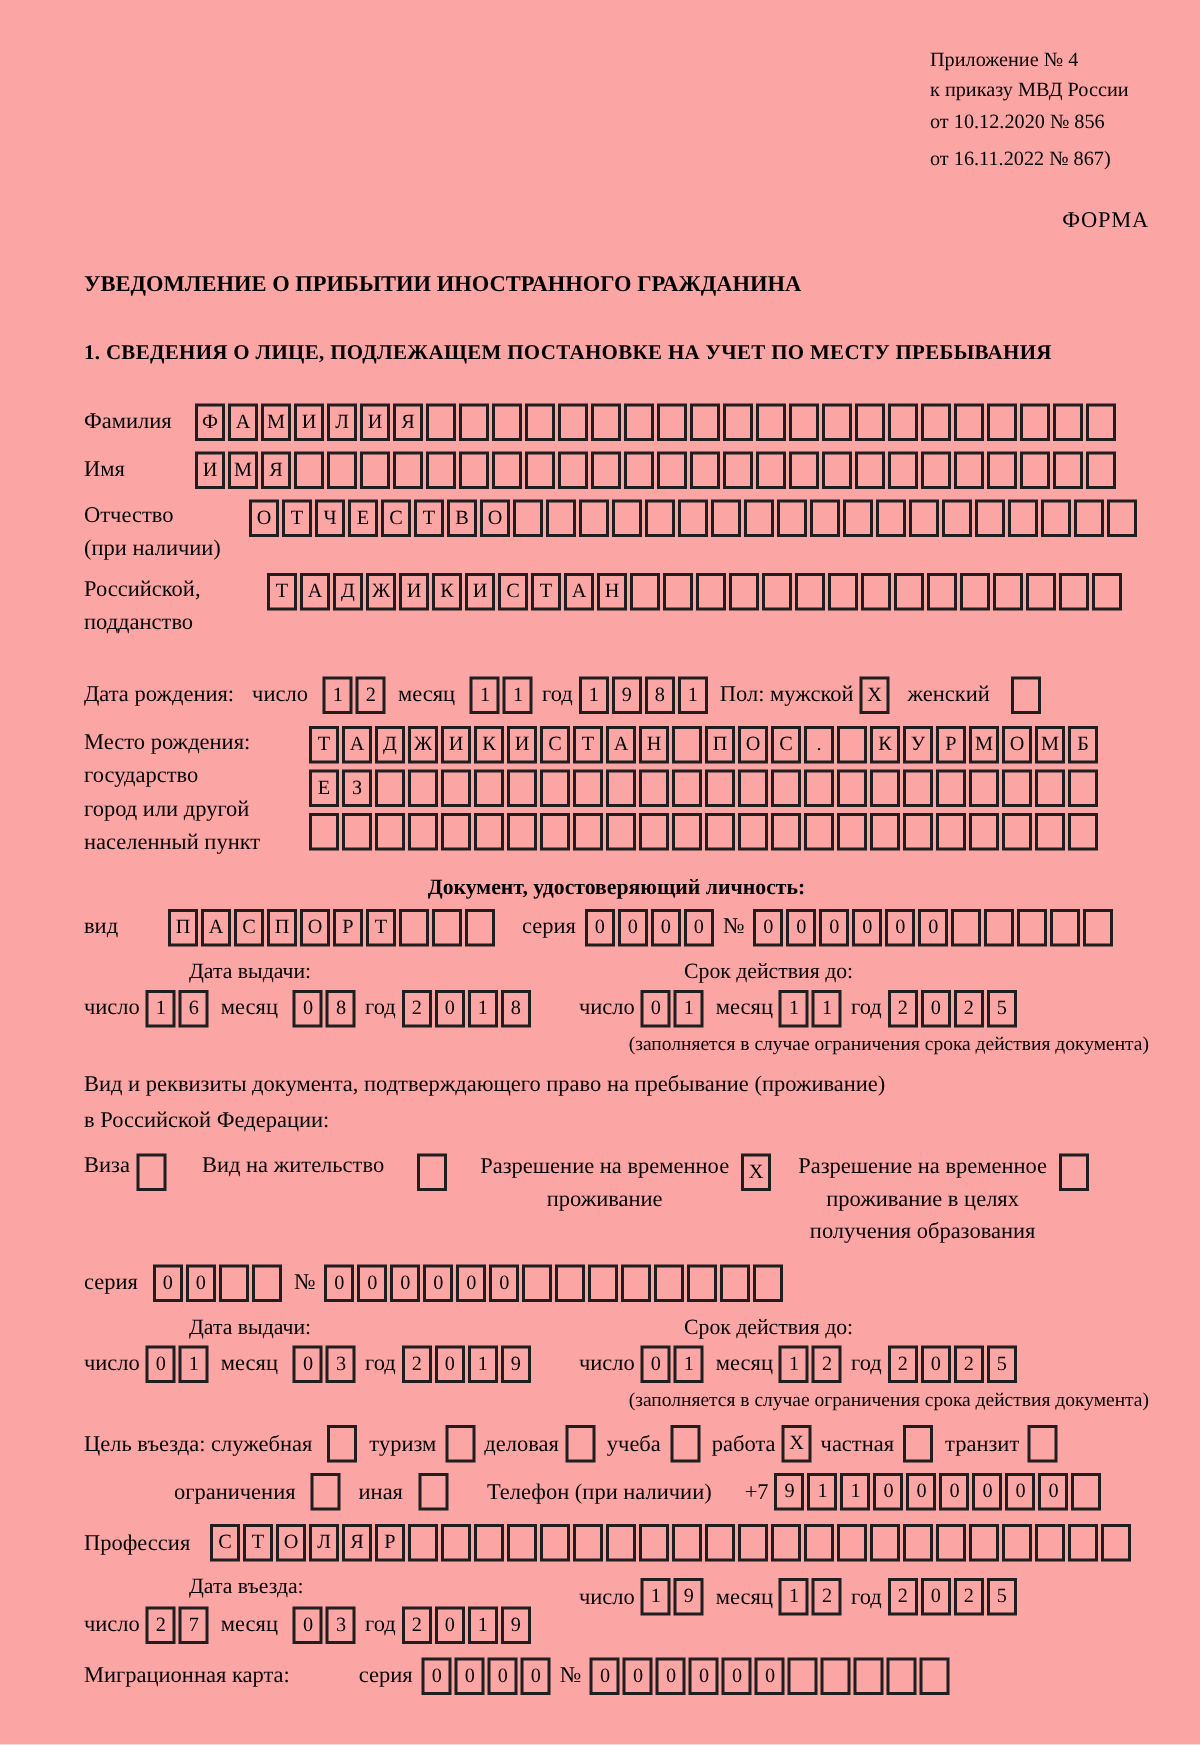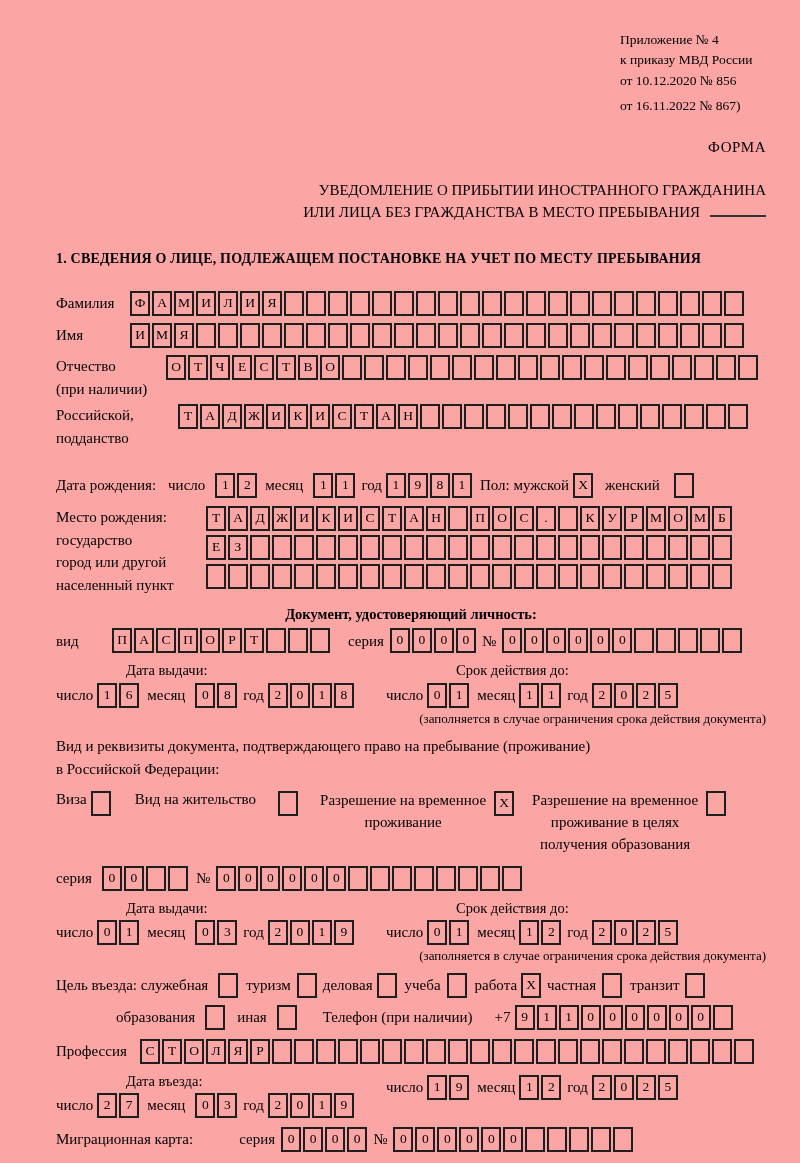--- a/index.html
+++ b/index.html
@@ -7,21 +7,21 @@
   body { font-family:"Liberation Serif","DejaVu Serif",serif; color:#000; }
   .page {
     width:800px; height:1163px; margin:0 auto; background:#fca5a5;
     padding:30px 34px 10px 56px; box-sizing:border-box; overflow:hidden;
     font-size:15px; line-height:1.25;
   }
   
   .appendix { margin-left:564px; font-size:13.5px; line-height:1.5; }
   .appendix .edition { margin-top:5px; }
   .forma { text-align:right; font-weight:normal; font-size:15px; margin-top:22px; letter-spacing:.5px; }
-  .title { text-align:right; font-weight:normal; font-size:15px; margin-top:22px; line-height:1.5; }
+  .title { text-align:left; font-weight:bold; font-size:15px; margin-top:22px; line-height:1.5; }
   .title .blank { display:inline-block; width:56px; border-bottom:2px solid #333; margin-left:10px; vertical-align:baseline; }
   .section-title { font-weight:bold; font-size:14px; margin-top:26px; letter-spacing:.2px; }
   
   .row { display:flex; align-items:center; margin-top:7px; white-space:nowrap; }
   .row.tight { margin-top:5px; }
   .lbl { flex:none; }
   .w74 { width:74px; } .w110 { width:110px; } .w122 { width:122px; } .w150 { width:150px; } .w84 { width:84px; }
   .gapL { margin-left:10px; } .gapS { margin-left:6px; } .gapXS { margin-left:4px; }
   
   .cells { display:inline-flex; flex:none; }
@@ -60,23 +60,20 @@
     <div>от 10.12.2020 № 856</div>
     <div class="edition">
       <div>от 16.11.2022 № 867)</div>
     </div>
   </div>
 
   <div class="forma">ФОРМА</div>
 
   <div class="title">
     <div>УВЕДОМЛЕНИЕ О ПРИБЫТИИ ИНОСТРАННОГО ГРАЖДАНИНА</div>
-    <div>
-      <span>ИЛИ ЛИЦА БЕЗ ГРАЖДАНСТВА В МЕСТО ПРЕБЫВАНИЯ</span><span class="blank"></span>
-    </div>
   </div>
 
   <div class="section-title">1. СВЕДЕНИЯ О ЛИЦЕ, ПОДЛЕЖАЩЕМ ПОСТАНОВКЕ НА УЧЕТ ПО МЕСТУ ПРЕБЫВАНИЯ</div>
 
   <div class="row" style="margin-top:24px;">
     <span class="lbl w74">Фамилия</span>
     <span class="cells">
         <span class="cell">Ф</span>
         <span class="cell">А</span>
         <span class="cell">М</span>
@@ -555,21 +552,21 @@
     <span class="gapXS">частная</span>
     <span class="cells gapS">
         <span class="cell"></span>
       </span>
     <span class="gapS">транзит</span>
     <span class="cells gapS">
         <span class="cell"></span>
       </span>
   </div>
   <div class="row">
-    <span style="margin-left:60px;">образования</span>
+    <span style="margin-left:60px;">ограничения</span>
     <span class="cells gapL">
         <span class="cell"></span>
       </span>
     <span class="gapL">иная</span>
     <span class="cells gapL">
         <span class="cell"></span>
       </span>
     <span style="margin-left:24px;">Телефон (при наличии)</span>
     <span style="margin-left:22px;">+7</span>
     <span class="cells gapXS">

